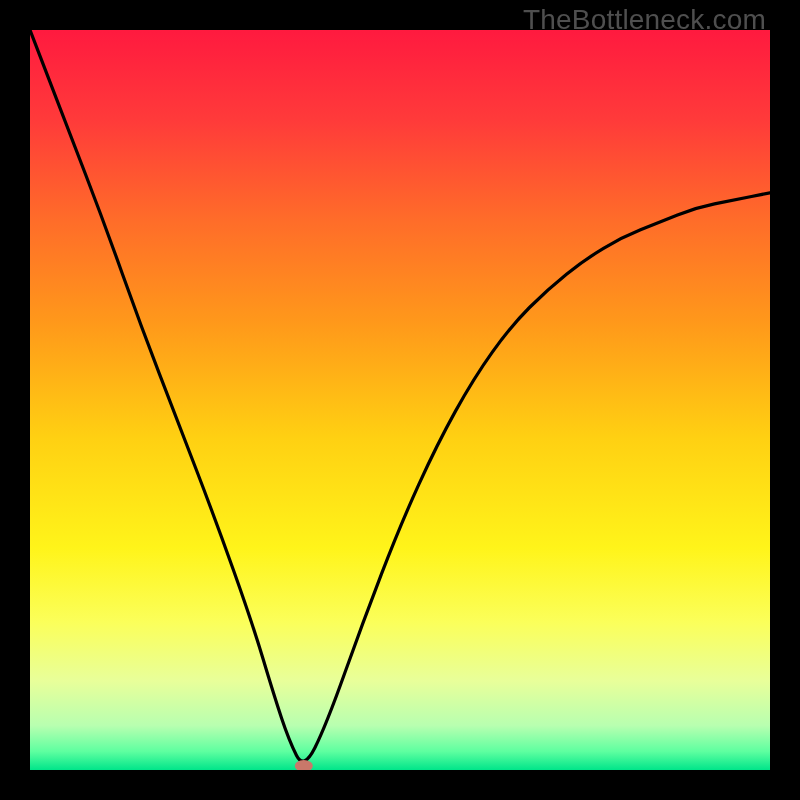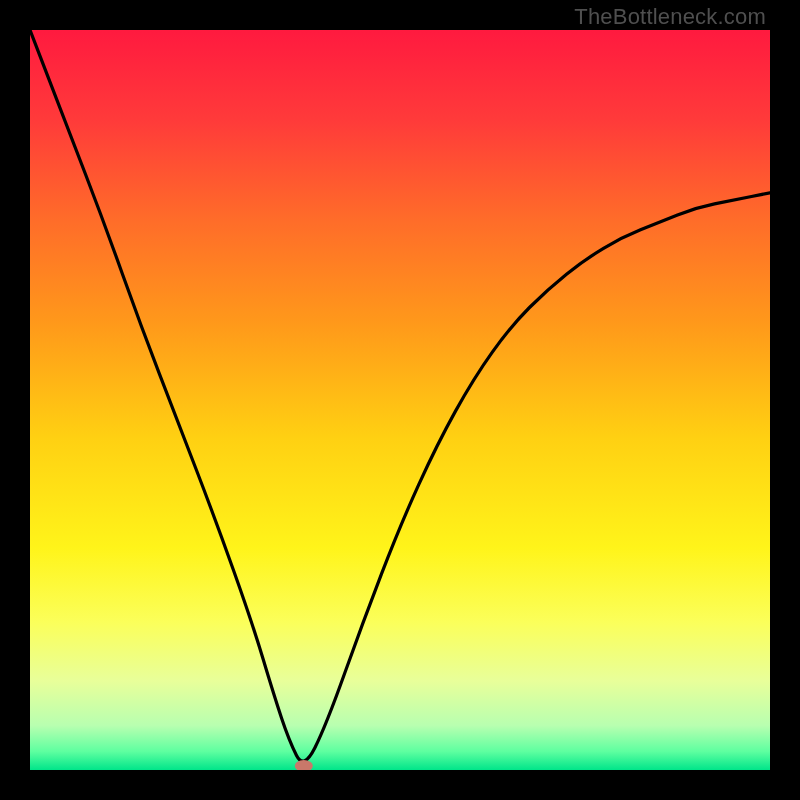--- a/index.html
+++ b/index.html
@@ -24,21 +24,21 @@
     left: 0;
     top: 0;
     width: 740px;
     height: 740px;
   }
   .watermark {
     position: absolute;
     top: 4px;
     right: 34px;
     color: #4f4f4f;
-    font-size: 22px;
+    font-size: 28px;
     font-weight: 500;
     letter-spacing: 0.2px;
   }
   svg { display: block; }
 </style>
 </head>
 <body>
 
 <div class="watermark">TheBottleneck.com</div>
 

